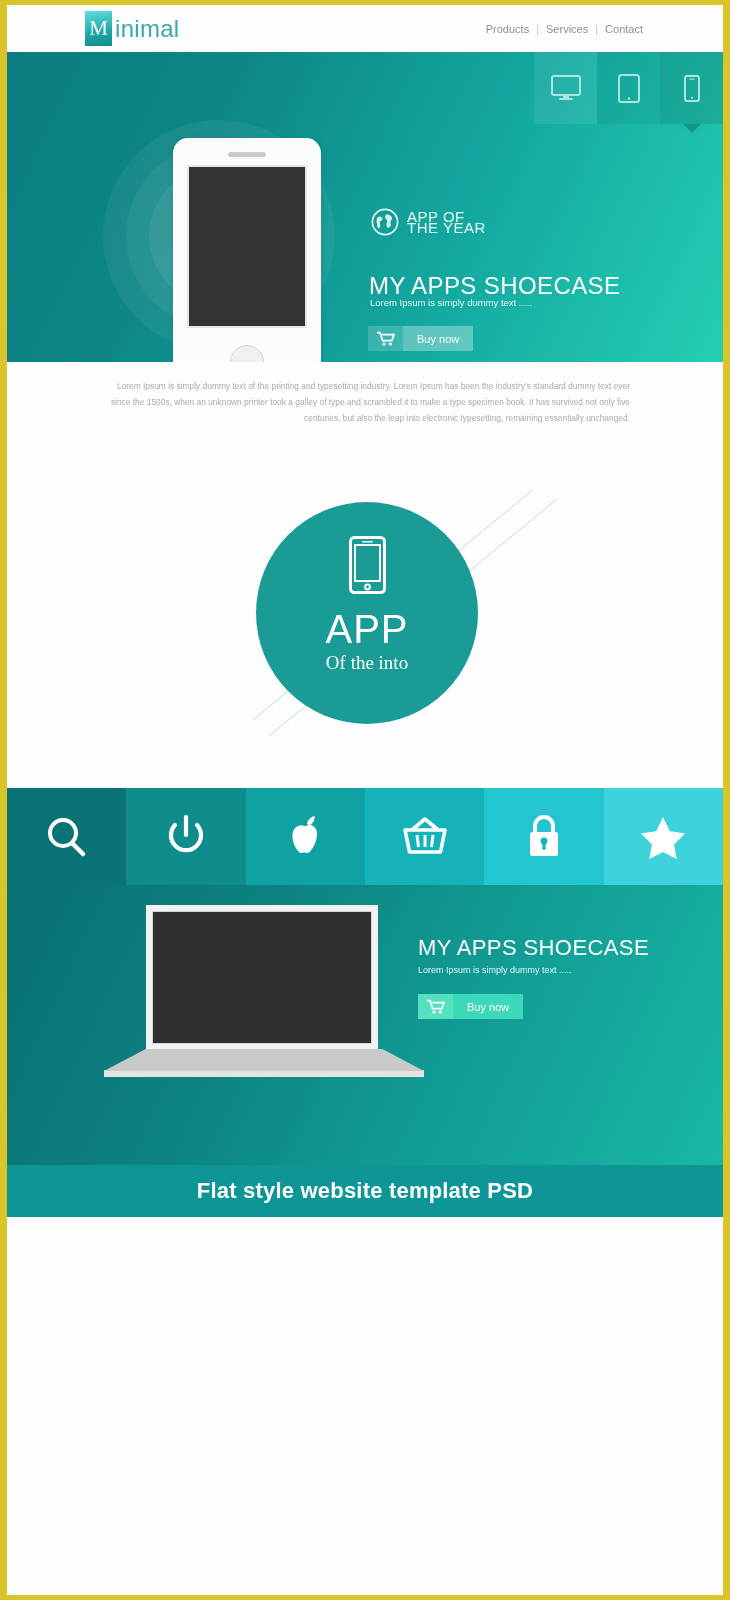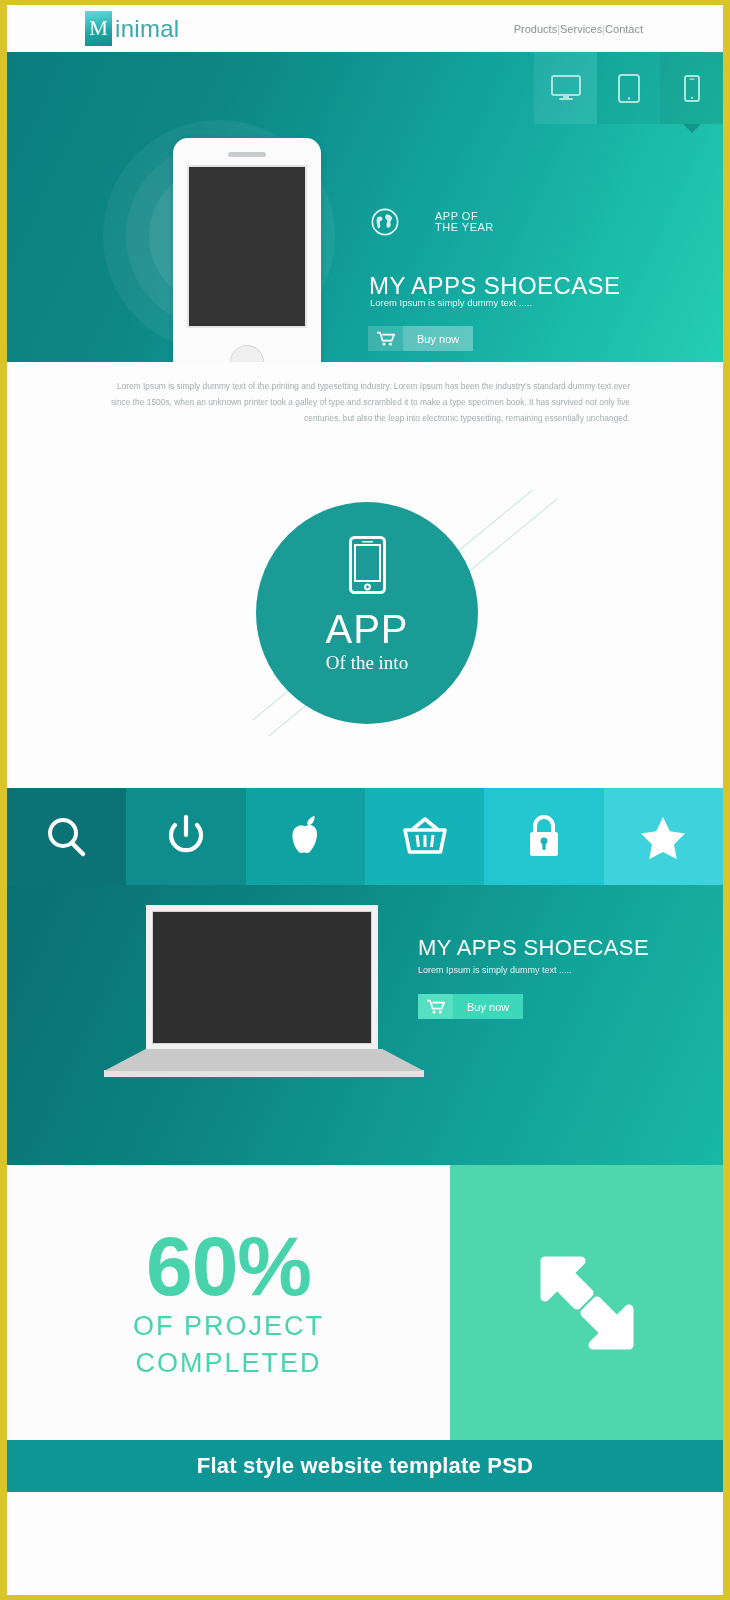--- a/index.html
+++ b/index.html
@@ -34,21 +34,21 @@
     display:flex; align-items:center; justify-content:center;
     color:#ffffff; font-size:21px; font-weight:400;
     font-family:"Liberation Serif", serif;
     letter-spacing:0;
   }
   .logo-text {
     font-size:24px; color:#3aa8ac; font-weight:300;
     letter-spacing:0.3px; margin-left:3px;
     font-family:"Liberation Sans", sans-serif;
   }
-  .nav { margin-left:auto; margin-right:80px; display:flex; align-items:center; font-size:11px; color:#8c9194; }
+  .nav { margin-left:auto; margin-right:80px; display:flex; align-items:center; gap:7px; font-size:11px; color:#8c9194; }
   .nav a { color:#8c9194; text-decoration:none; }
   .nav .sep { color:#c5c9cb; }
 
   
   .hero {
     height:310px; position:relative; overflow:hidden;
     background:linear-gradient(115deg,#0b7d80 0%,#0d8786 28%,#13a7a0 62%,#24cfb2 100%);
   }
   .rings { position:absolute; left:62px; top:62px; width:300px; height:250px; }
   .ring {
@@ -90,21 +90,21 @@
   .device-tab.d2 { background:rgba(0,0,0,0.05); }
   .device-tab.d3 { background:rgba(0,0,0,0.10); }
   .device-tab.active::after {
     content:""; position:absolute; bottom:-9px; left:50%;
     transform:translateX(-50%);
     border-left:9px solid transparent; border-right:9px solid transparent;
     border-top:9px solid rgba(10,100,100,0.45);
   }
 
   .hero-badge { position:absolute; left:364px; top:156px; display:flex; align-items:center; gap:8px; }
-  .badge-text { color:#eafaf6; font-size:11px; line-height:11.5px; letter-spacing:0.5px;margin-left:28px; }
+  .badge-text { color:#eafaf6; font-size:15px; line-height:11.5px; letter-spacing:0.5px; }
   .hero-title {
     position:absolute; left:362px; top:220px;
     color:#ffffff; font-size:24px; font-weight:300; letter-spacing:0.4px;
   }
   .hero-sub {
     position:absolute; left:363px; top:245px;
     color:#e6f7f2; font-size:9.5px; font-weight:300;
   }
   .buy-btn { position:absolute; left:361px; top:274px; display:flex; height:25px; }
   .buy-cart {
@@ -385,32 +385,19 @@
             <path d="M0 1.6 h3.1 l2.5 8.1 h9.1 l2.4 -6.1 H5.3" fill="none" stroke="#ffffff" stroke-width="1.7" stroke-linejoin="round"></path>
             <circle cx="7" cy="13" r="1.5" fill="#ffffff"></circle>
             <circle cx="13.4" cy="13" r="1.5" fill="#ffffff"></circle>
           </svg>
         </div>
         <div class="l-label">Buy now</div>
       </div>
     </div>
   </div>
 
-  <div class="stats">
-    <div class="stats-left">
-      <div class="pct">60%</div>
-      <div class="pct-line">OF PROJECT</div>
-      <div class="pct-line">COMPLETED</div>
-    </div>
-    <div class="stats-right">
-      <svg width="128" height="128" viewBox="0 0 128 128">
-        <path d="M22 22 L58 22 L46 34 L66 54 L54 66 L34 46 L22 58 Z" fill="#ffffff" stroke="#ffffff" stroke-width="9" stroke-linejoin="round"></path>
-        <path d="M106 106 L70 106 L82 94 L62 74 L74 62 L94 82 L106 70 Z" fill="#ffffff" stroke="#ffffff" stroke-width="9" stroke-linejoin="round"></path>
-      </svg>
-    </div>
-  </div>
 
 
   <div class="banner">
     <div class="banner-text">Flat style  website template PSD</div>
   </div>
 
 </div>
 
 </body></html>

